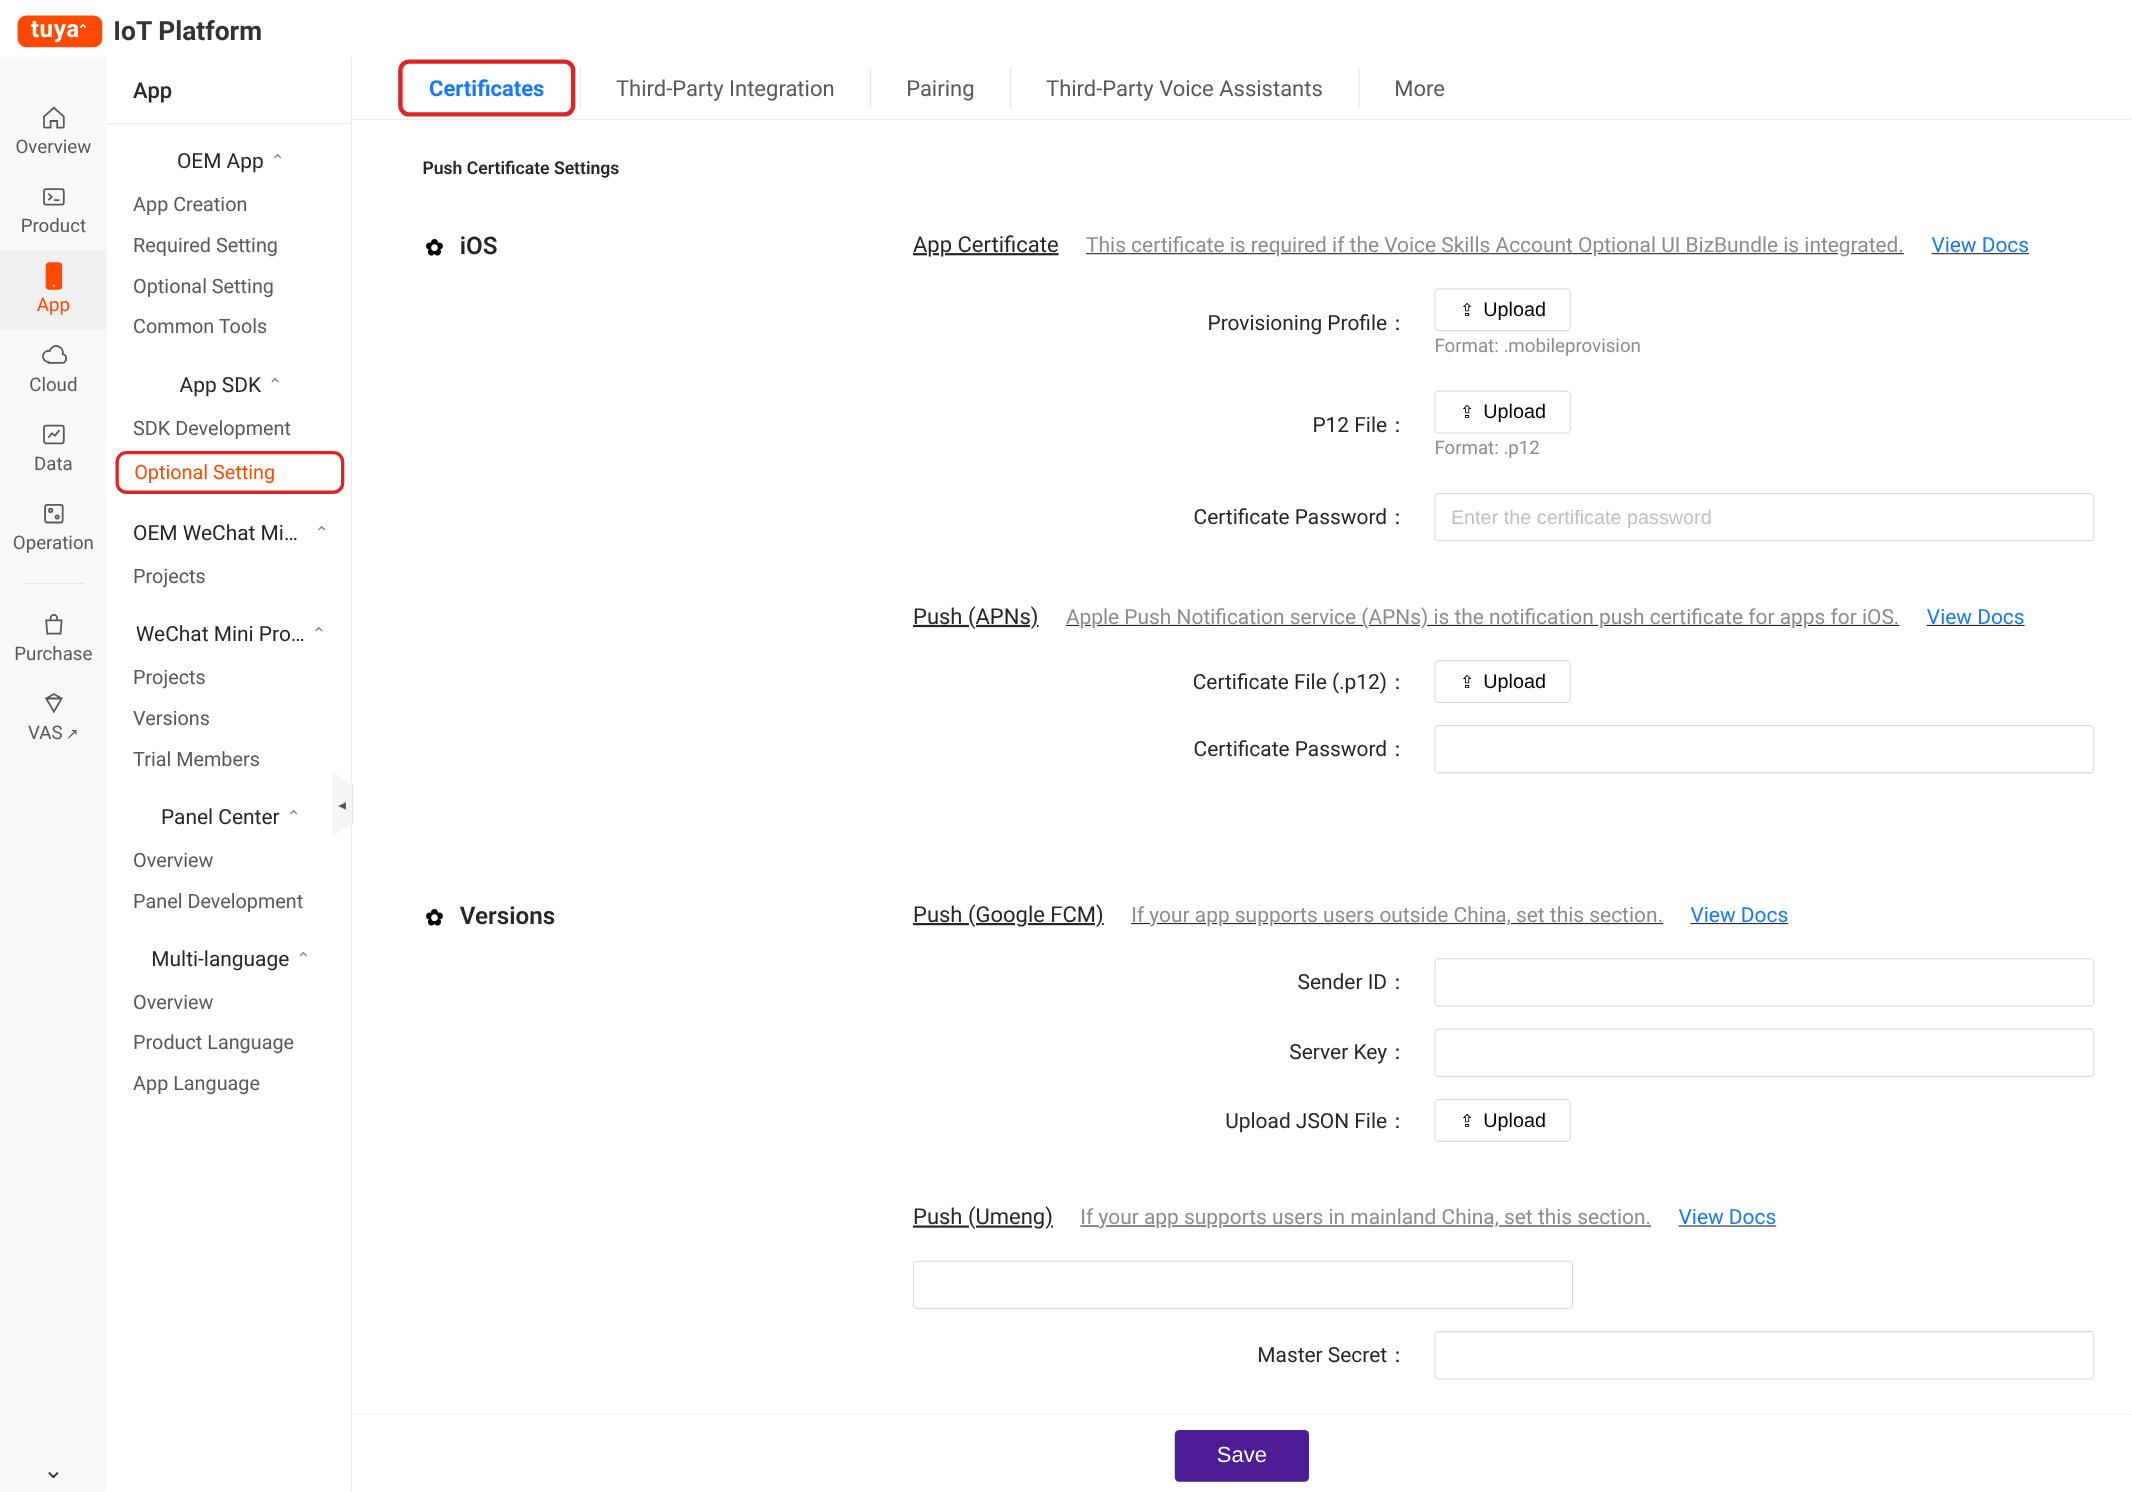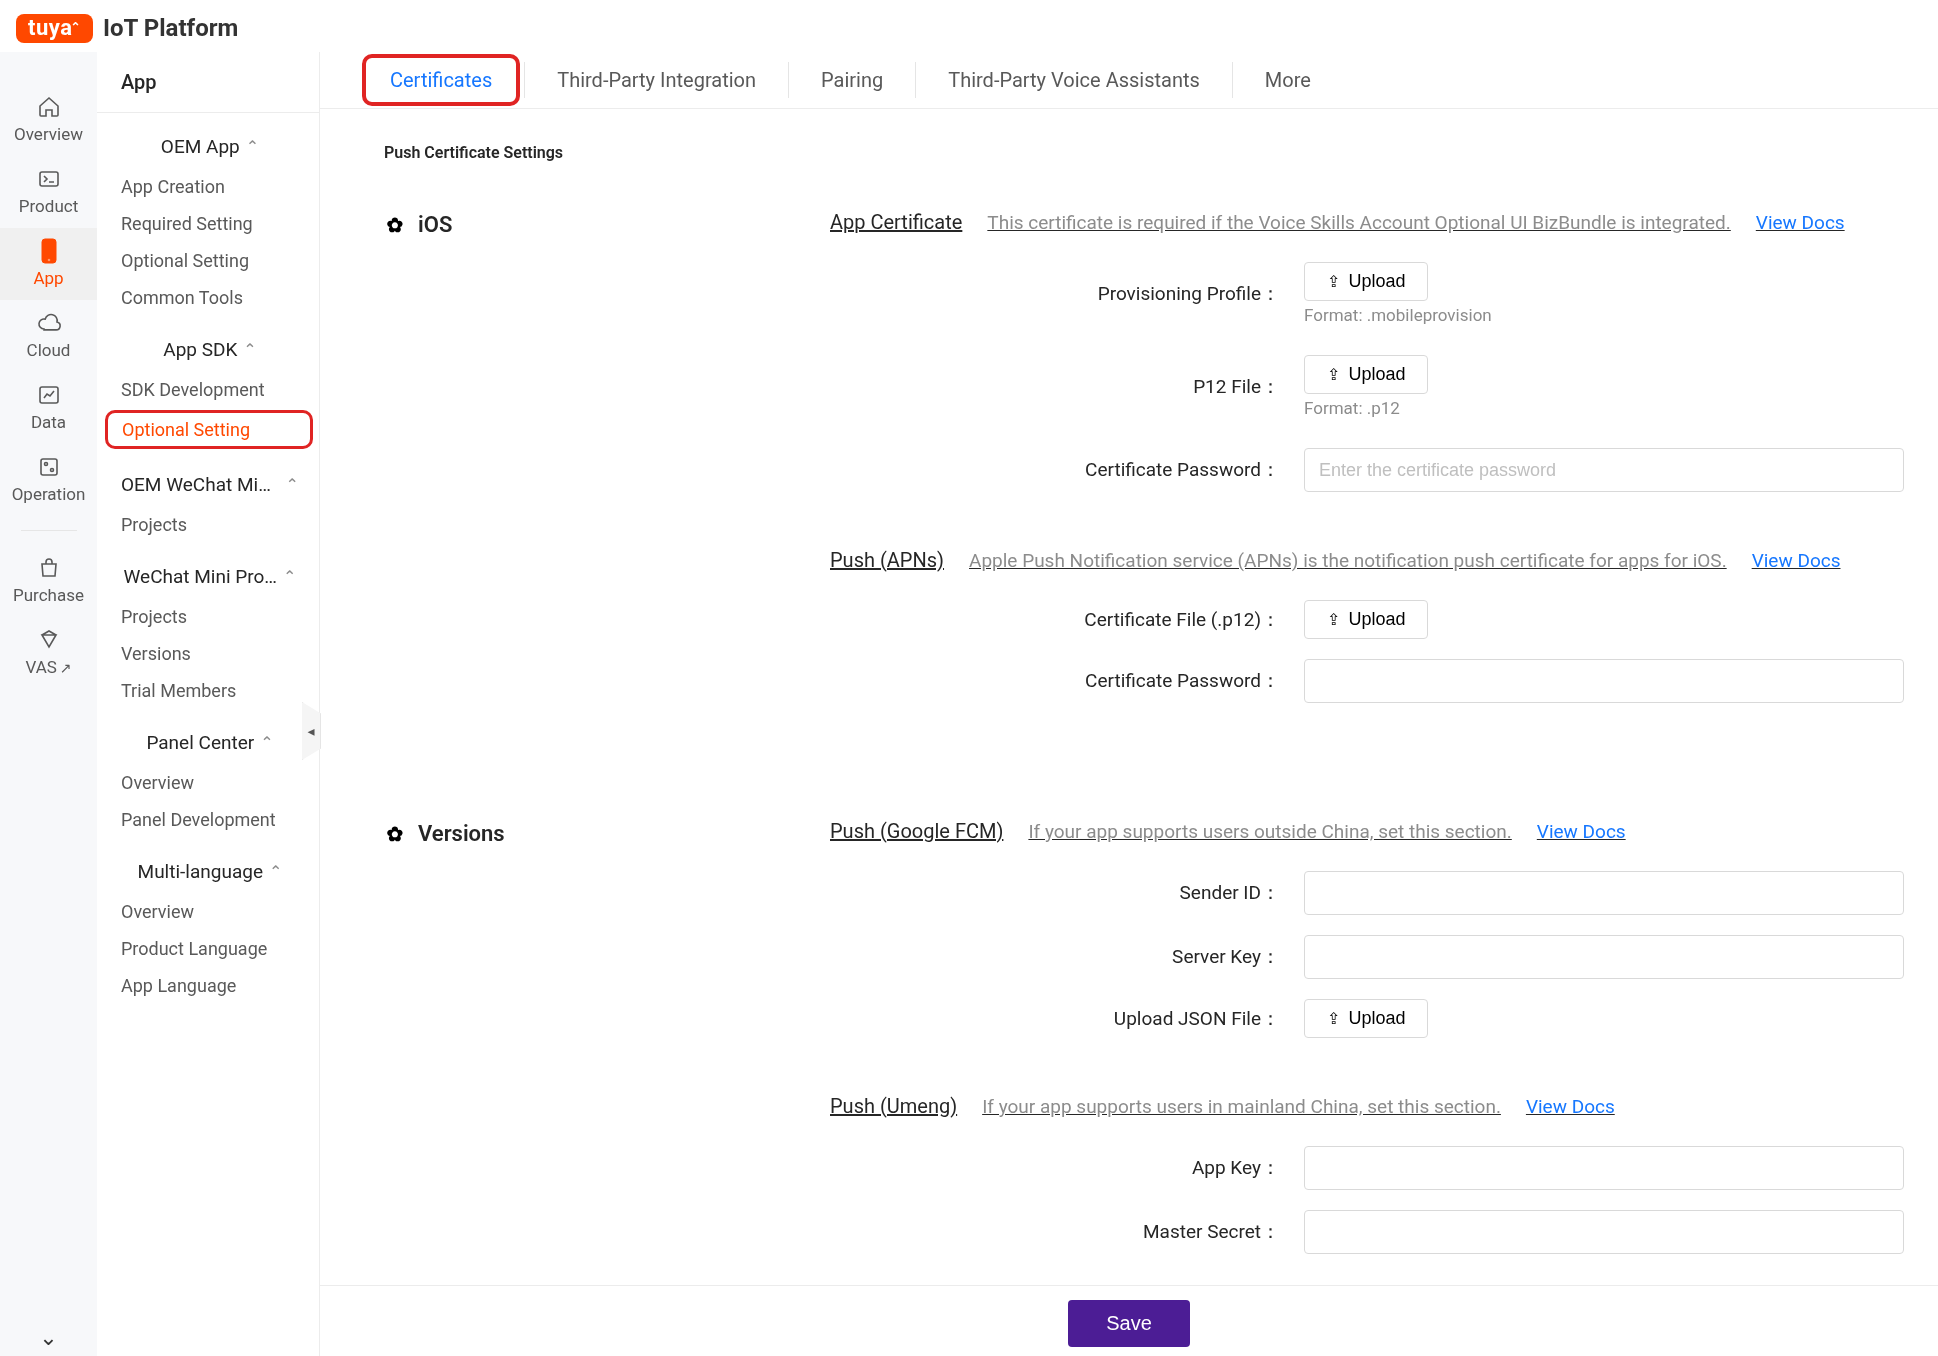--- a/index.html
+++ b/index.html
@@ -206,20 +206,21 @@
     margin:10px 0;
   }
   .tab.active {
     color:#1677ff;
   }
   .tab.highlight-box {
     border:4px solid #e02423;
     border-radius:10px;
     margin:2px 0;
     padding:0 24px;
+    font-weight:bold;
   }
 
   .content {
     flex:1;
     overflow:auto;
     padding: 34px 34px 120px 64px;
   }
   .section-title {
     font-size:16px;
     font-weight:600;
@@ -612,21 +613,20 @@
           </div>
 
           <div class="subsection">
             <div class="subsection-header">
               <span class="subsection-title">Push (Umeng)</span>
               <span class="subsection-desc">If your app supports users in mainland China, set this section.</span>
               <span class="link">View Docs</span>
             </div>
 
             <div class="form-line">
-              <div class="form-label">App Key</div>
               <div class="form-controls"><input class="text-input" type="text" style=""></div>
             </div>
             <div class="form-line" style="margin-top:20px;">
               <div class="form-label">Master Secret</div>
               <div class="form-controls"><input class="text-input" type="text" style=""></div>
             </div>
           </div>
 
         </div>
       </div>

